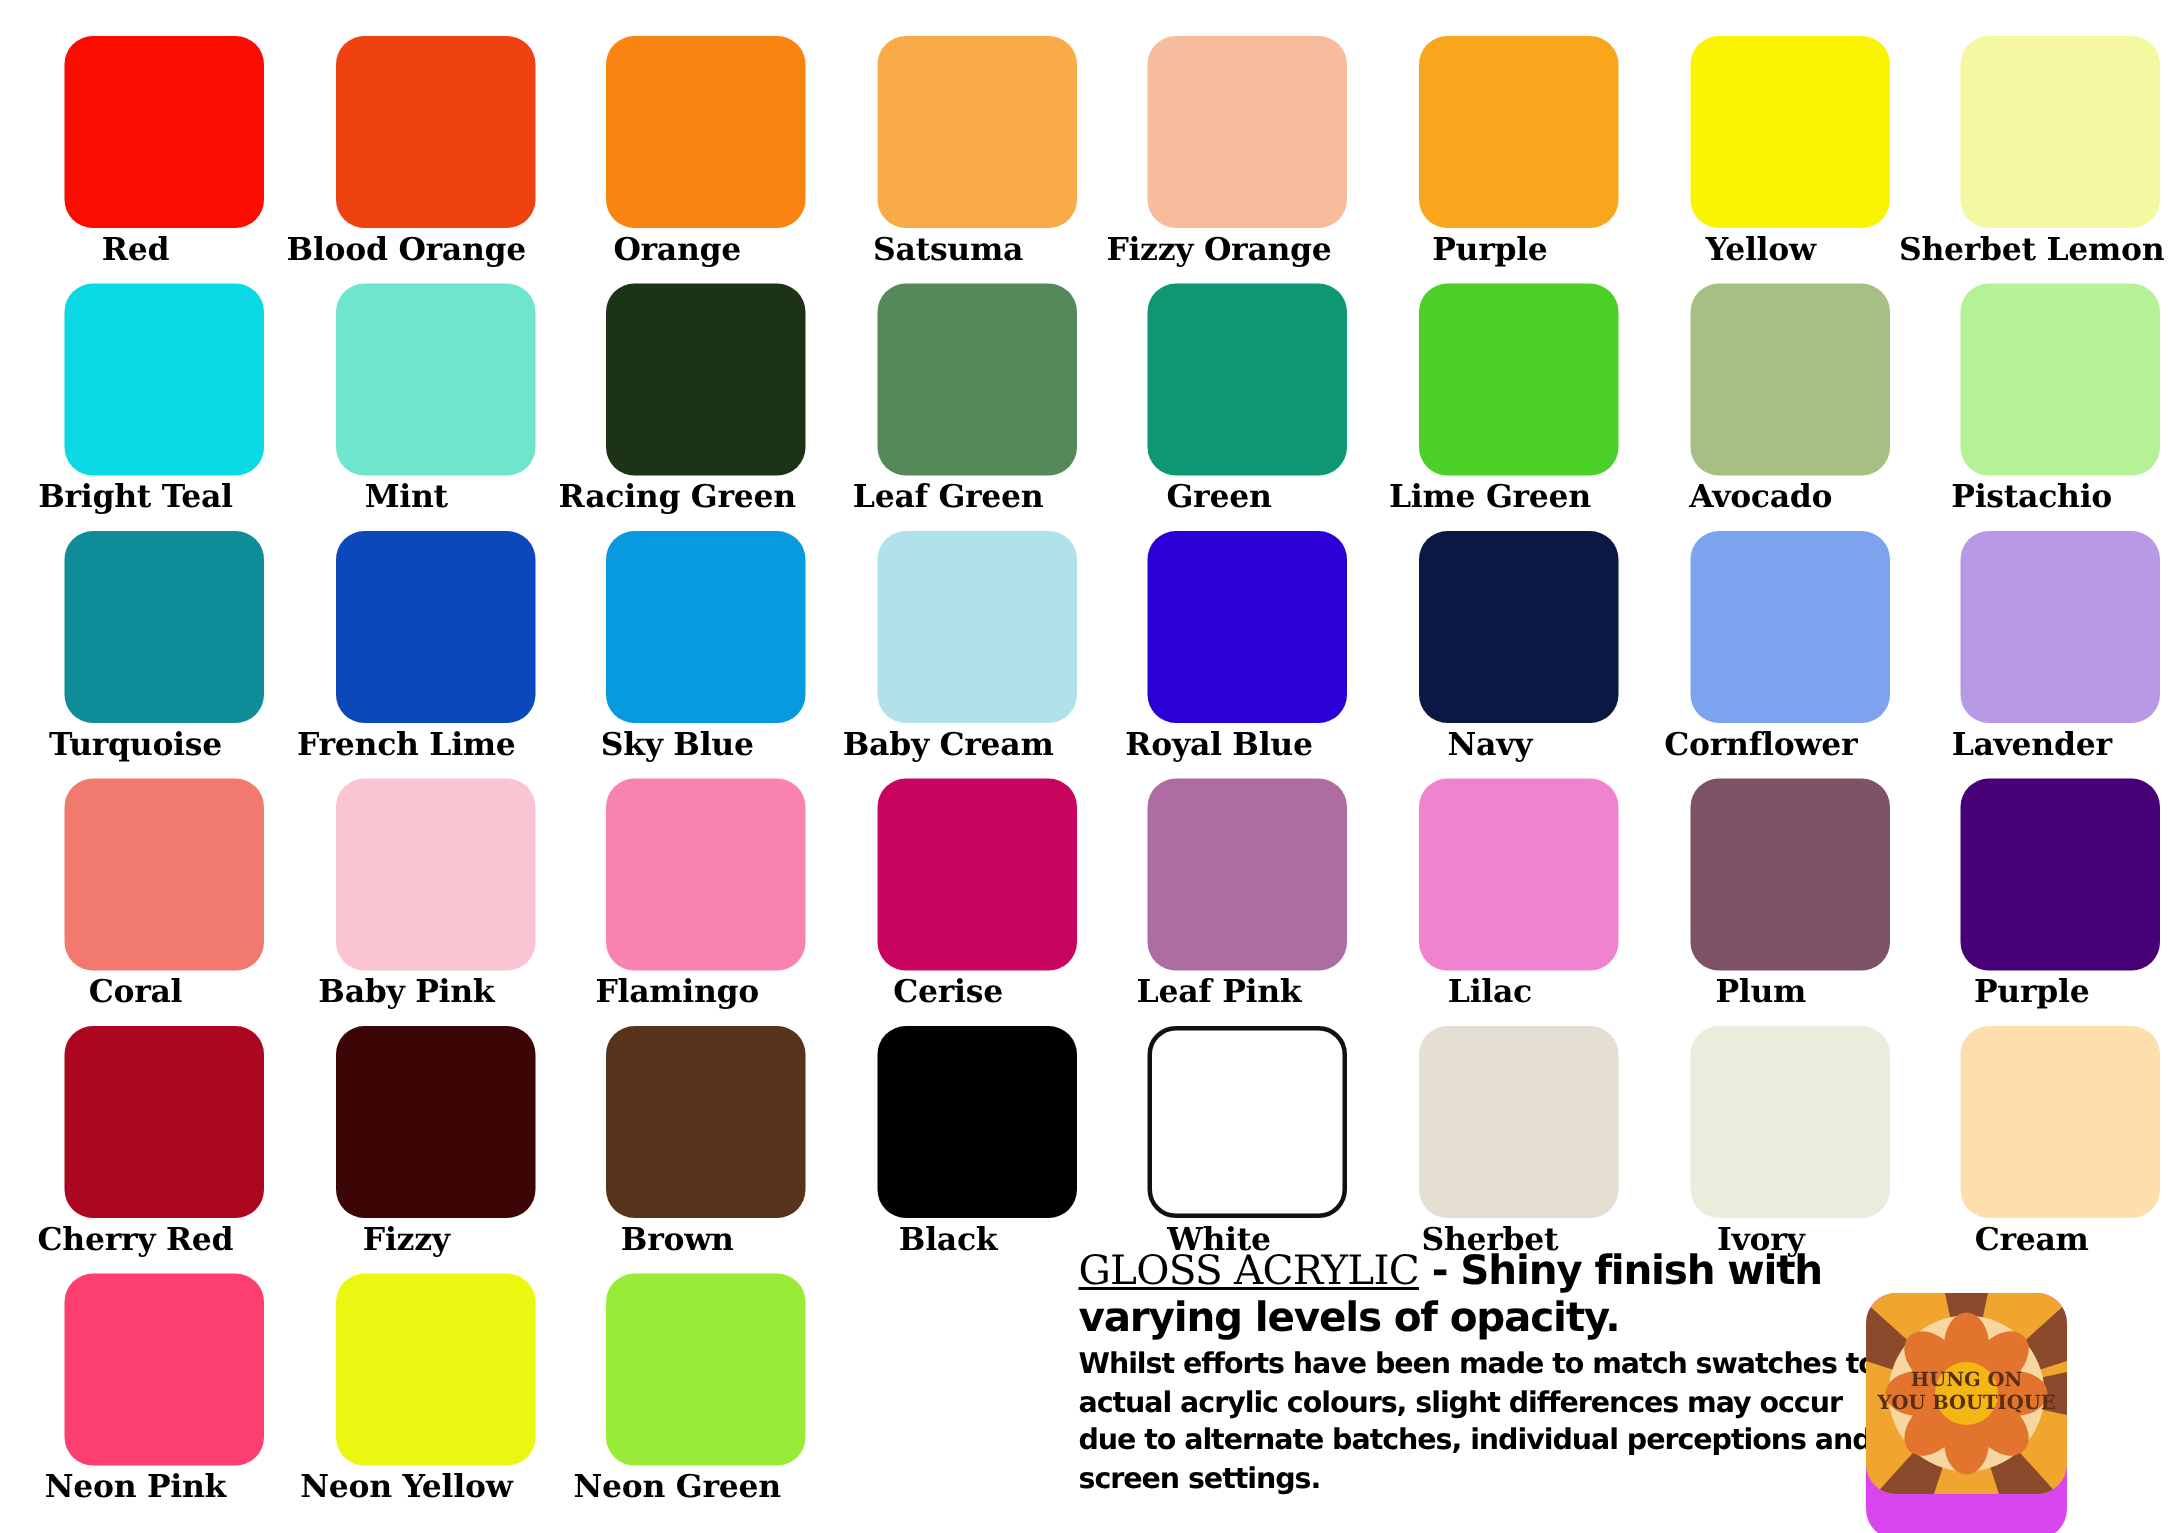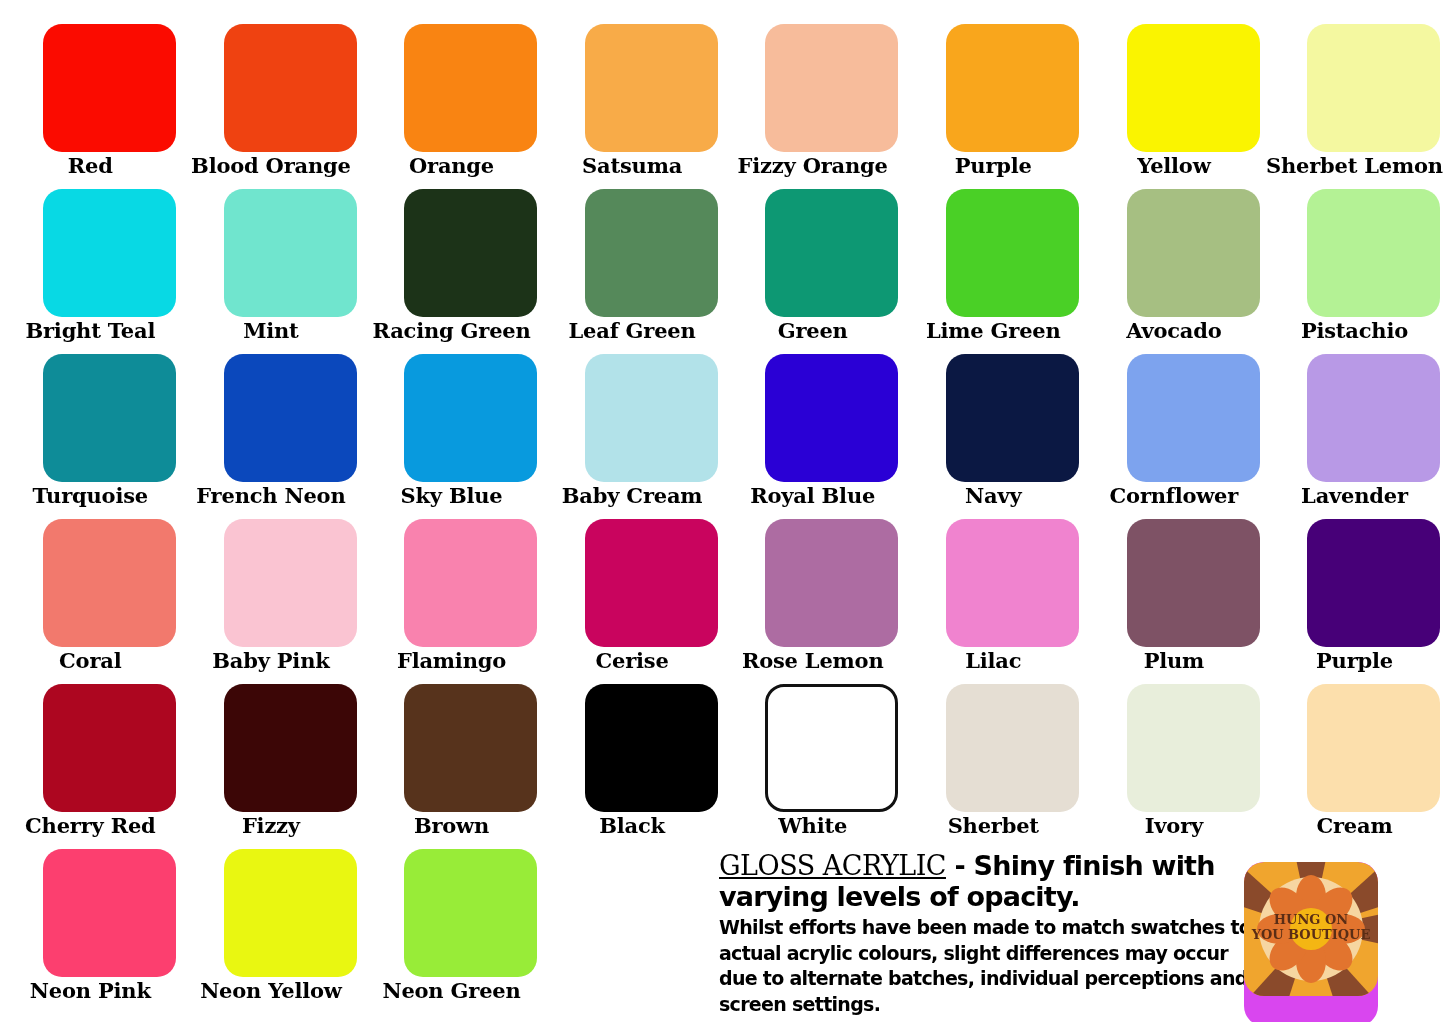--- a/index.html
+++ b/index.html
@@ -71,21 +71,21 @@
     line-height: 26px;
     color: #000000;
     letter-spacing: -0.2px;
     white-space: nowrap;
   }
 
   
   .info-block {
     position: absolute;
     left: 719px;
-    top: 850px;
+    top: 832px;
     width: 552px;
     color: #000000;
   }
 
   .info-heading {
     font-family: "DejaVu Sans", sans-serif;
     font-weight: 700;
     font-size: 27px;
     line-height: 31px;
     letter-spacing: -0.8px;
@@ -190,21 +190,21 @@
       <div class="swatch-cell">
         <div class="swatch-chip" style="background: rgb(180, 242, 149);"></div>
         <div class="swatch-label">Pistachio</div>
       </div>
       <div class="swatch-cell">
         <div class="swatch-chip" style="background: rgb(14, 140, 152);"></div>
         <div class="swatch-label">Turquoise</div>
       </div>
       <div class="swatch-cell">
         <div class="swatch-chip" style="background: rgb(11, 72, 188);"></div>
-        <div class="swatch-label">French Neon</div>
+        <div class="swatch-label">French Lime</div>
       </div>
       <div class="swatch-cell">
         <div class="swatch-chip" style="background: rgb(8, 154, 222);"></div>
         <div class="swatch-label">Sky Blue</div>
       </div>
       <div class="swatch-cell">
         <div class="swatch-chip" style="background: rgb(178, 226, 233);"></div>
         <div class="swatch-label">Baby Cream</div>
       </div>
       <div class="swatch-cell">
@@ -234,21 +234,21 @@
       <div class="swatch-cell">
         <div class="swatch-chip" style="background: rgb(249, 130, 174);"></div>
         <div class="swatch-label">Flamingo</div>
       </div>
       <div class="swatch-cell">
         <div class="swatch-chip" style="background: rgb(201, 4, 94);"></div>
         <div class="swatch-label">Cerise</div>
       </div>
       <div class="swatch-cell">
         <div class="swatch-chip" style="background: rgb(173, 108, 162);"></div>
-        <div class="swatch-label">Rose Lemon</div>
+        <div class="swatch-label">Leaf Pink</div>
       </div>
       <div class="swatch-cell">
         <div class="swatch-chip" style="background: rgb(240, 131, 207);"></div>
         <div class="swatch-label">Lilac</div>
       </div>
       <div class="swatch-cell">
         <div class="swatch-chip" style="background: rgb(126, 82, 101);"></div>
         <div class="swatch-label">Plum</div>
       </div>
       <div class="swatch-cell">

